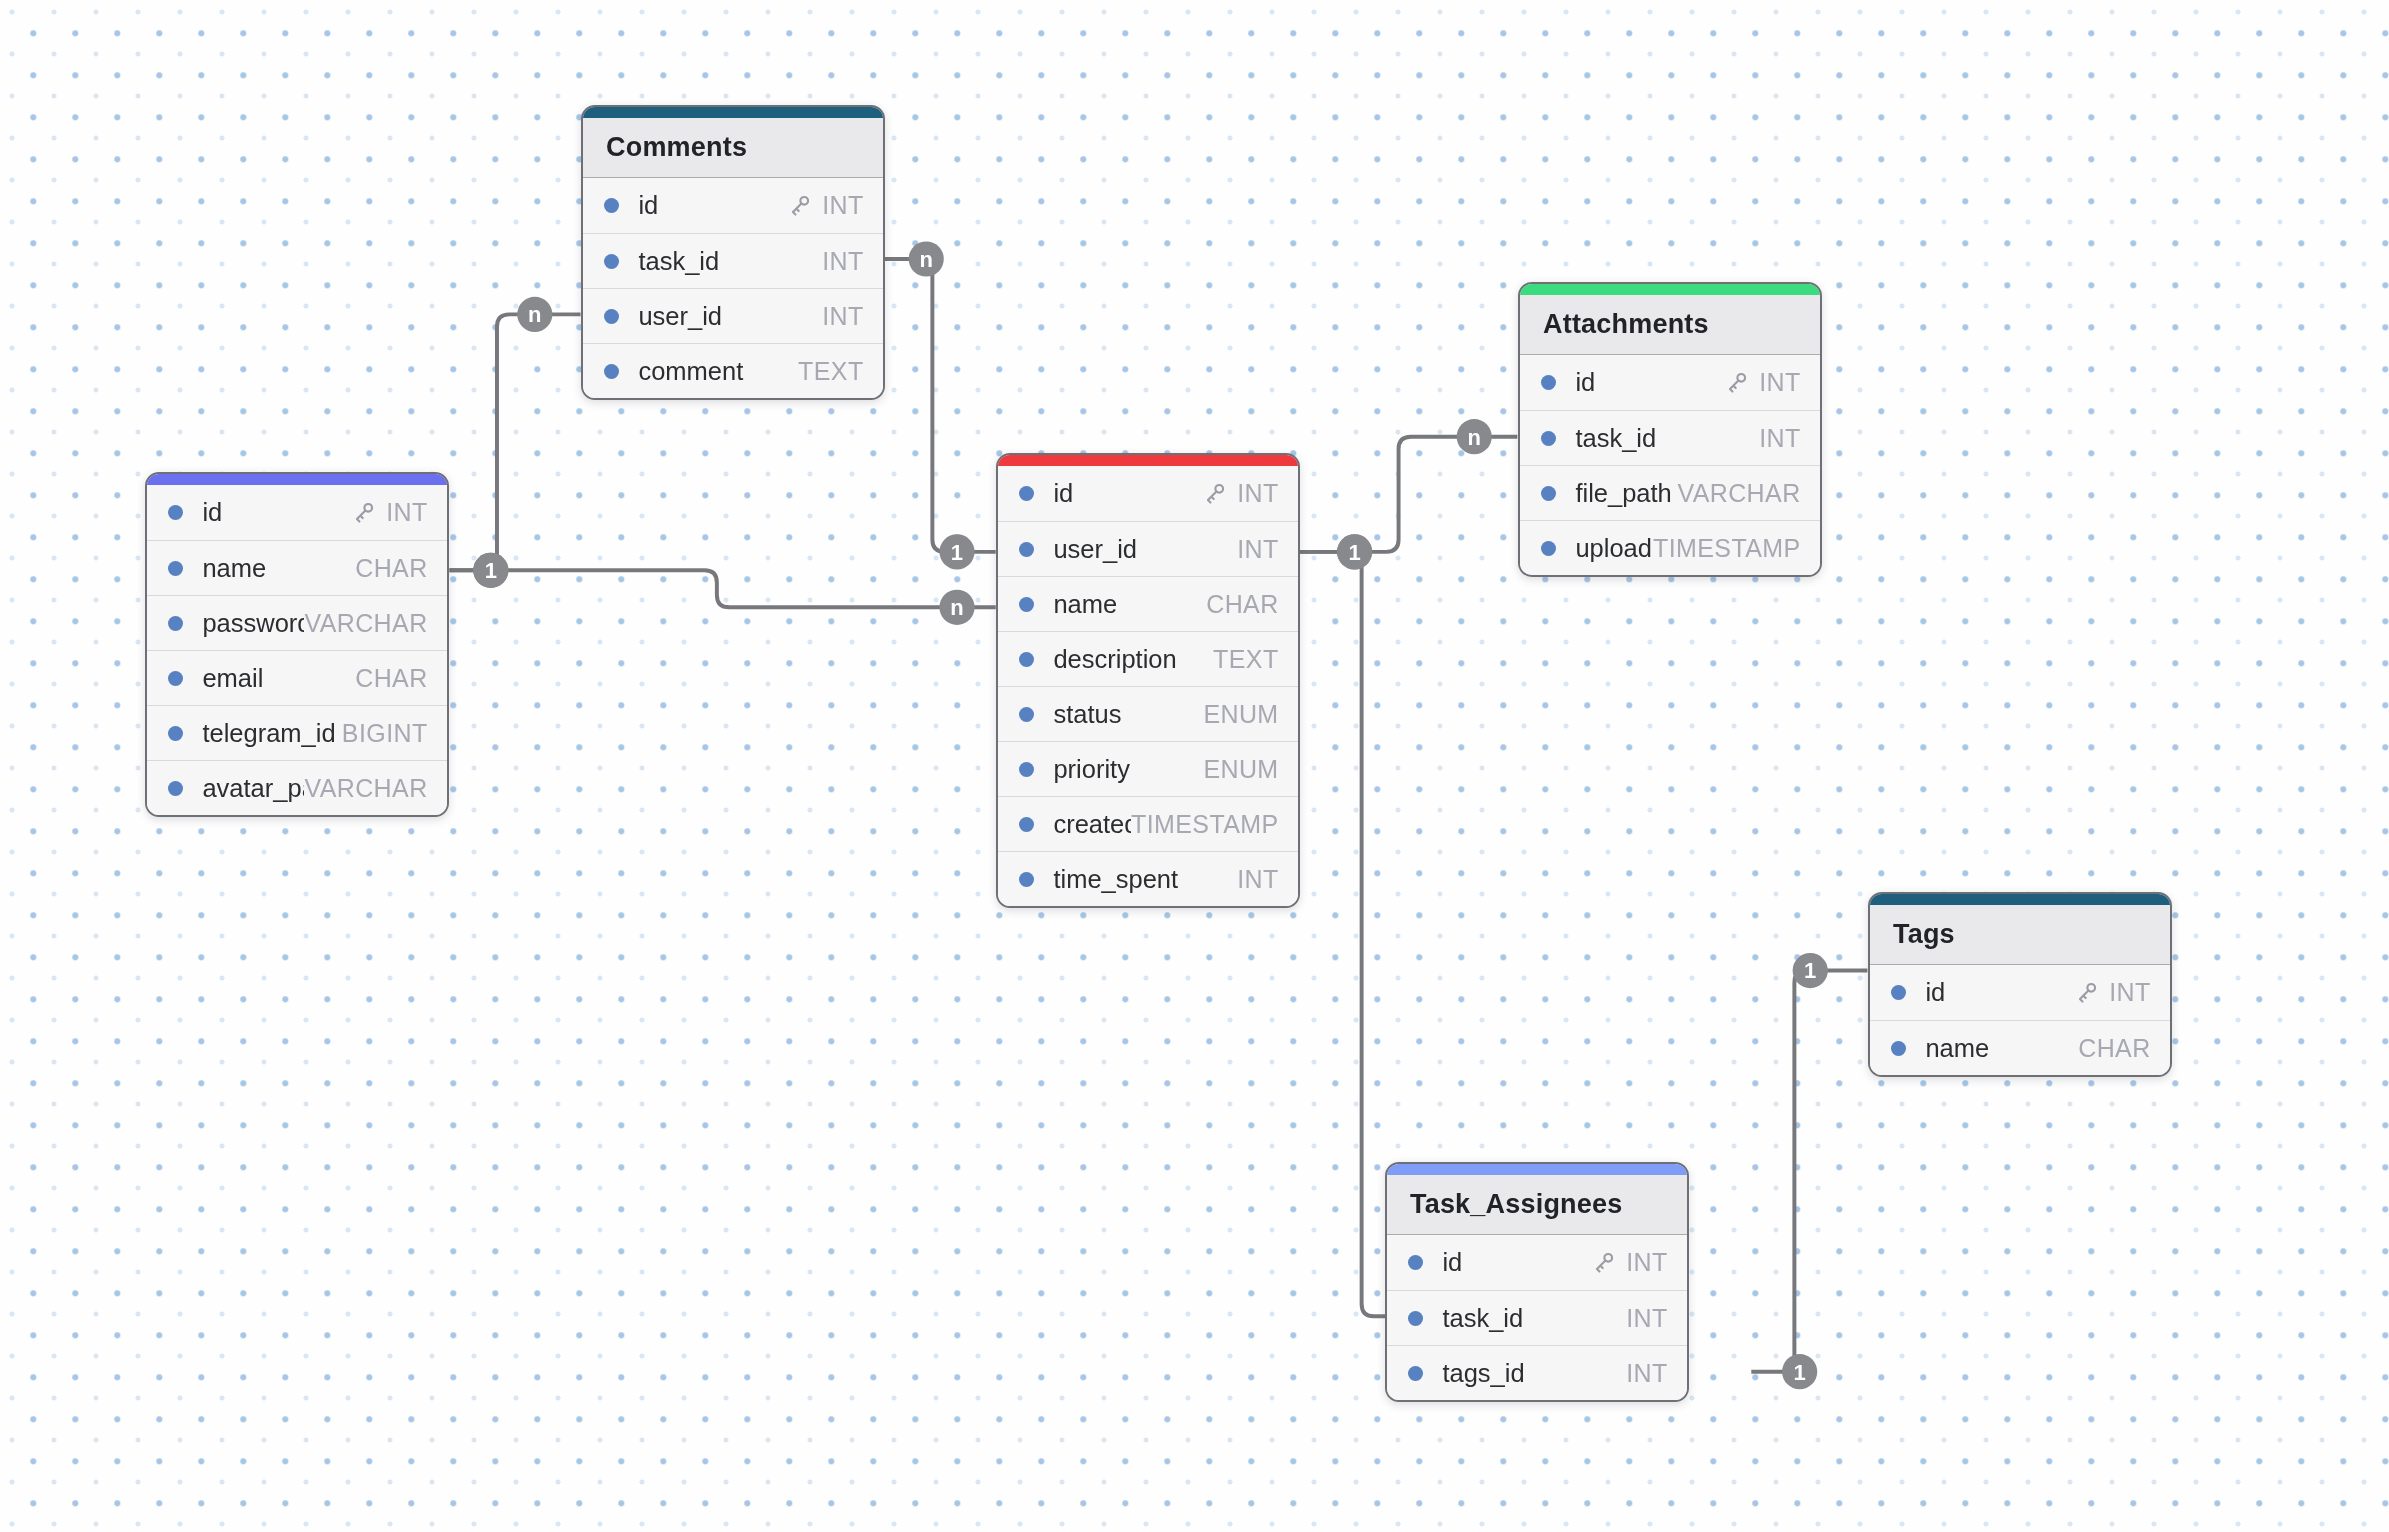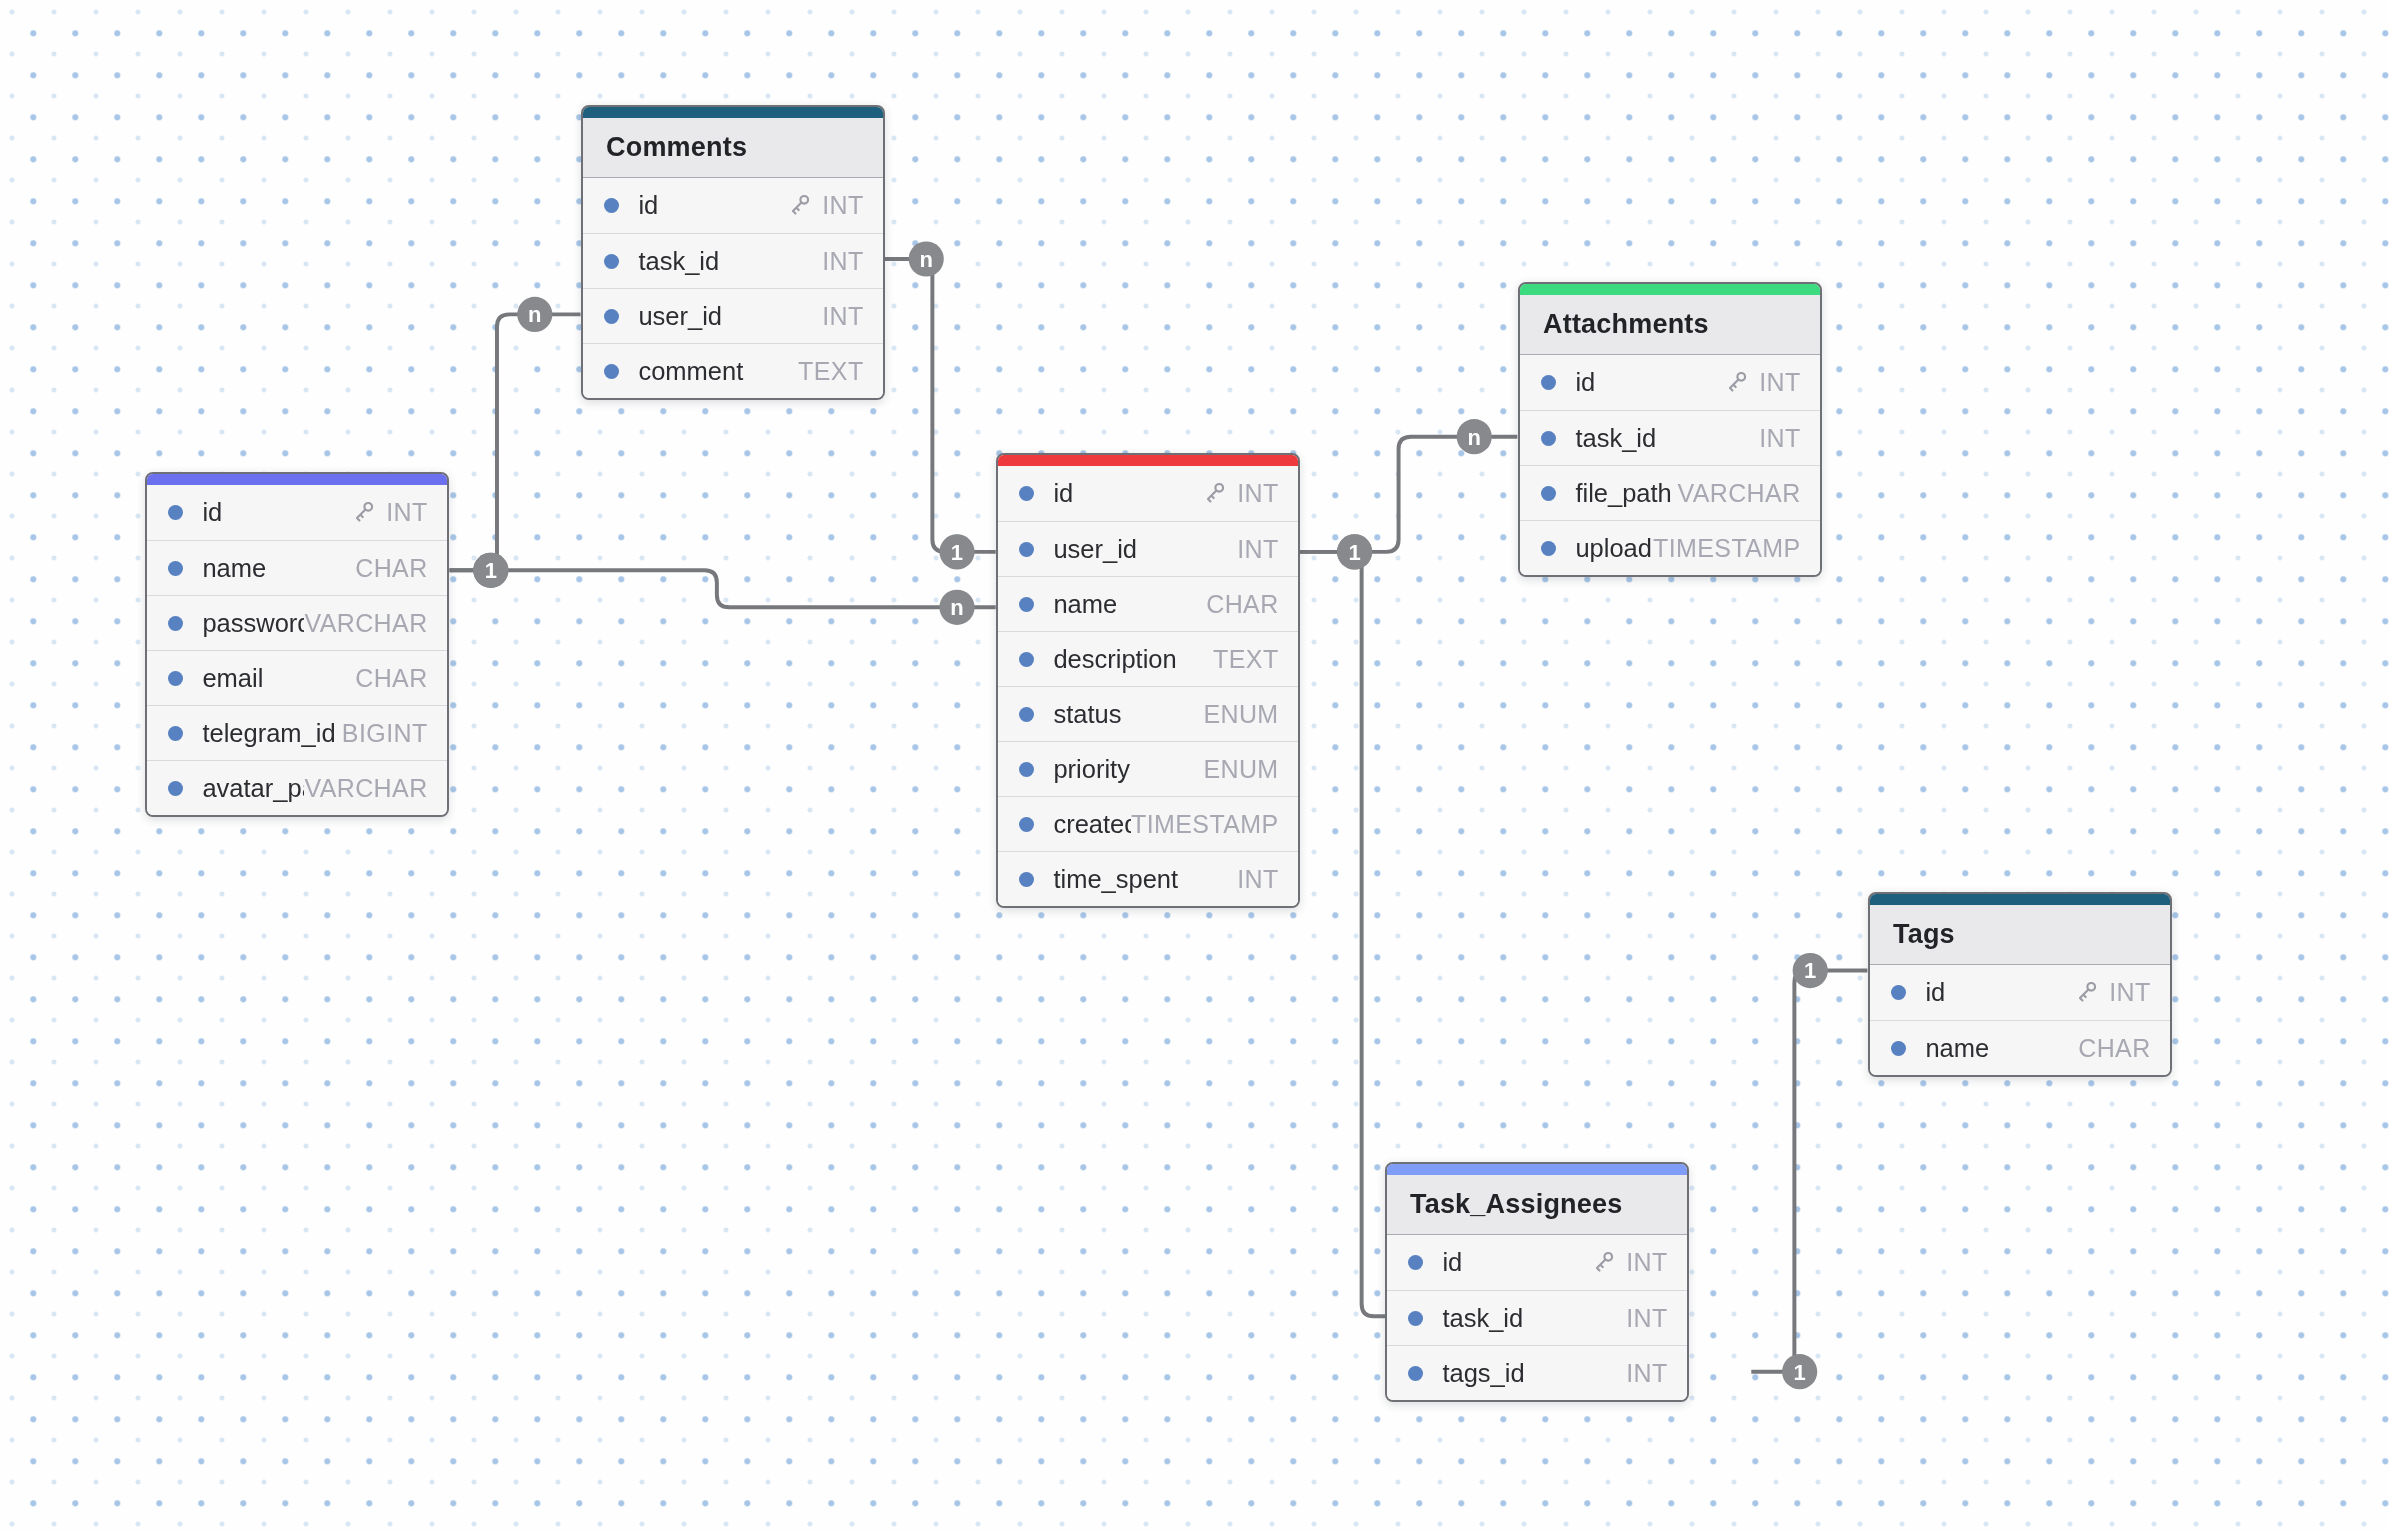--- a/index.html
+++ b/index.html
@@ -14,41 +14,41 @@
     background-image:
       radial-gradient(circle, #a7c6e7 0 2.8px, rgba(167,198,231,0) 3.3px),
       radial-gradient(circle, #d9e6f4 0 2.3px, rgba(217,230,244,0) 2.8px);
     background-size:42px 42px, 42px 42px;
     background-position:12.3px 12.3px, 33px 33px;
   }
   #rel-layer { position:absolute; left:0; top:0; z-index:1; }
   #tables { position:absolute; left:0; top:0; width:100%; height:100%; z-index:2; pointer-events:none; }
   .table {
     position:absolute; width:304px;
-    border:2.6px solid #6e7076; border-radius:8px;
+    border:2.6px solid #6e7076; border-radius:14px;
     background:#f6f6f7; overflow:hidden;
     box-shadow:0 2.6px 8.8px rgba(50,55,70,.16);
     pointer-events:auto;
   }
   .accent-bar { height:11.4px; width:100%; }
   .table-title {
     height:60px; background:#e9e9eb;
     display:flex; align-items:center; padding:0 23px;
     font-size:27px; font-weight:700; color:#222327; letter-spacing:0.2px;
     border-bottom:1.8px solid #a9abb0;
   }
   .field {
     height:55px; display:flex; align-items:center;
     padding:0 19.4px 0 21px; background:#f6f6f7;
     font-size:25.5px; color:#2c2d31; white-space:nowrap;
   }
   .field + .field { border-top:1.8px solid #d9d9dd; }
   .dot { width:15px; height:15px; border-radius:50%; background:#5781c0; margin-right:19.4px; flex:none; }
   .fname { flex:1 1 auto; overflow:hidden; }
-  .fright { display:flex; align-items:flex-start; flex:none; }
+  .fright { display:flex; align-items:center; flex:none; }
   .key-icon { margin-right:8.8px; display:block; }
   .ftype { color:#a7a8b1; font-size:25px; letter-spacing:0.4px; }
   .rel-path { fill:none; stroke:#76787c; stroke-width:4.5; }
   .rel-label-circle { fill:#87898c; }
   .rel-label-text {
     fill:#ffffff; font-size:25px; font-weight:700;
     font-family:"Liberation Sans","DejaVu Sans",sans-serif;
     text-anchor:middle;
   }
 </style>

